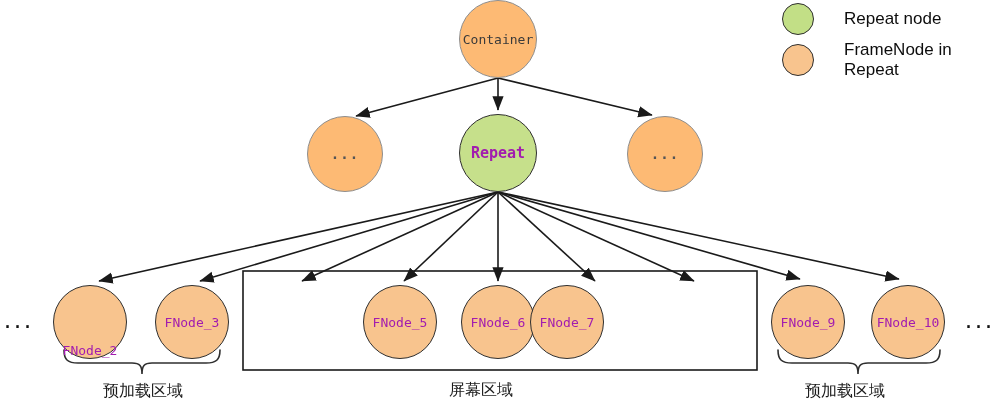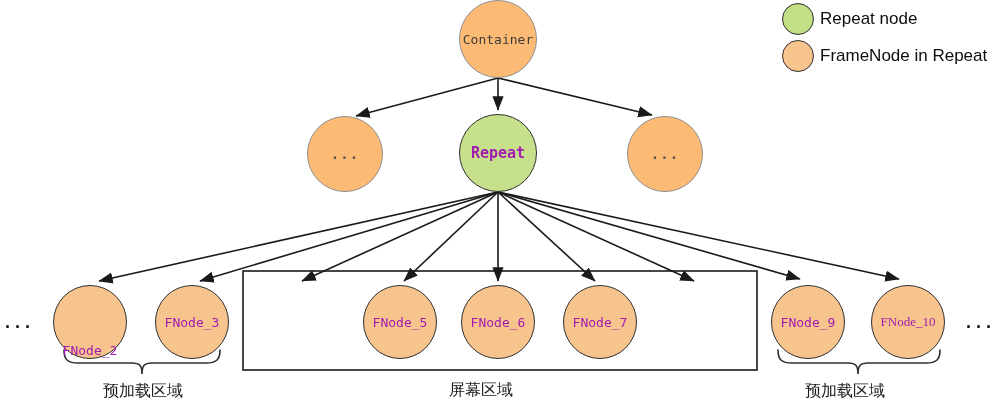--- a/index.html
+++ b/index.html
@@ -15,21 +15,21 @@
   }
   .plain{background:#fdba74;border:1.5px solid #8e8e8e;color:#3a3a3a;font-size:13px;}
   .plain.dotsnode{font-size:14px;font-weight:bold;letter-spacing:1px;color:#555;}
   .repeat{background:#c6e08b;border:1.5px solid #2f2f2f;font-weight:bold;font-size:15px;}
   .fnode{background:#f8c48e;border:1.5px solid #2f2f2f;font-size:13px;}
   .dots{
     position:absolute;font-weight:bold;font-size:15px;color:#111;
     transform:translate(-50%,-50%);letter-spacing:1px;
   }
   .legend-row{
-    position:absolute;display:flex;align-items:center;gap:6px;
+    position:absolute;display:flex;align-items:center;gap:30px;
     font-family:"Liberation Sans",sans-serif;font-size:17px;color:#0d0d0d;
   }
   .legend-swatch{width:32px;height:32px;border-radius:50%;border:1.6px solid #2f2f2f;box-sizing:border-box;flex:none;}
   .swatch-repeat{background:#c2df86;}
   .swatch-fnode{background:#f8c48e;}
   .region-label{
     position:absolute;transform:translateX(-50%);
     font-family:"Liberation Sans",sans-serif;font-size:16px;color:#1a1a1a;white-space:nowrap;
   }
   .watermark{
@@ -106,27 +106,27 @@
   </div>
   <div class="circle fnode" style="left:155px;top:285px;width:74px;height:74px;">
     <span>FNode_3</span>
   </div>
   <div class="circle fnode" style="left:363px;top:285px;width:74px;height:74px;">
     <span>FNode_5</span>
   </div>
   <div class="circle fnode" style="left:461px;top:285px;width:74px;height:74px;">
     <span>FNode_6</span>
   </div>
-  <div class="circle fnode" style="left:563px;top:285px;width:74px;height:74px;">
+  <div class="circle fnode" style="left:530px;top:285px;width:74px;height:74px;">
     <span>FNode_7</span>
   </div>
   <div class="circle fnode" style="left:771px;top:285px;width:74px;height:74px;">
     <span>FNode_9</span>
   </div>
-  <div class="circle fnode" style="left:871px;top:285px;width:74px;height:74px;font-family:Liberation Serif, serif;">
+  <div class="circle fnode" style="left:871px;top:285px;width:74px;height:74px;">
     <span>FNode_10</span>
   </div>
 
   <div class="dots" style="left:979px;top:323px;">...</div>
 
   <div class="region-label" style="left:143px;top:381px;">预加载区域</div>
   <div class="region-label" style="left:481px;top:380px;">屏幕区域</div>
   <div class="region-label" style="left:845px;top:381px;">预加载区域</div>
 
   <div>

